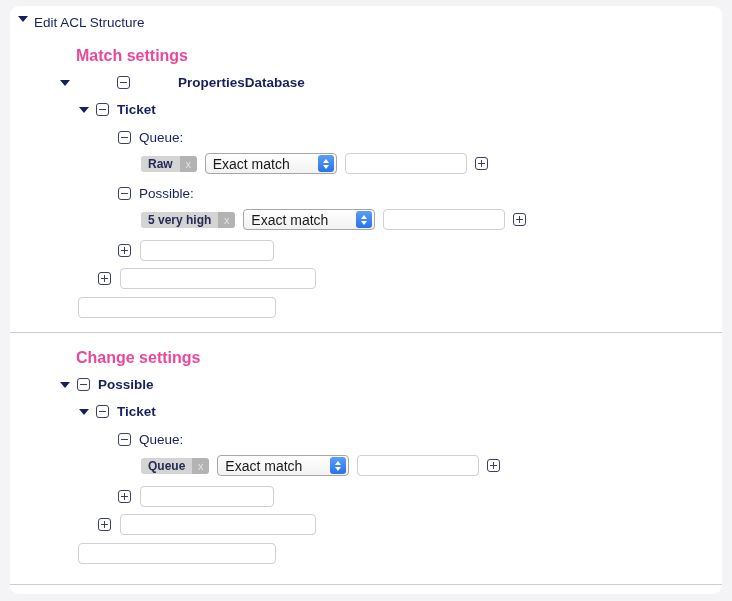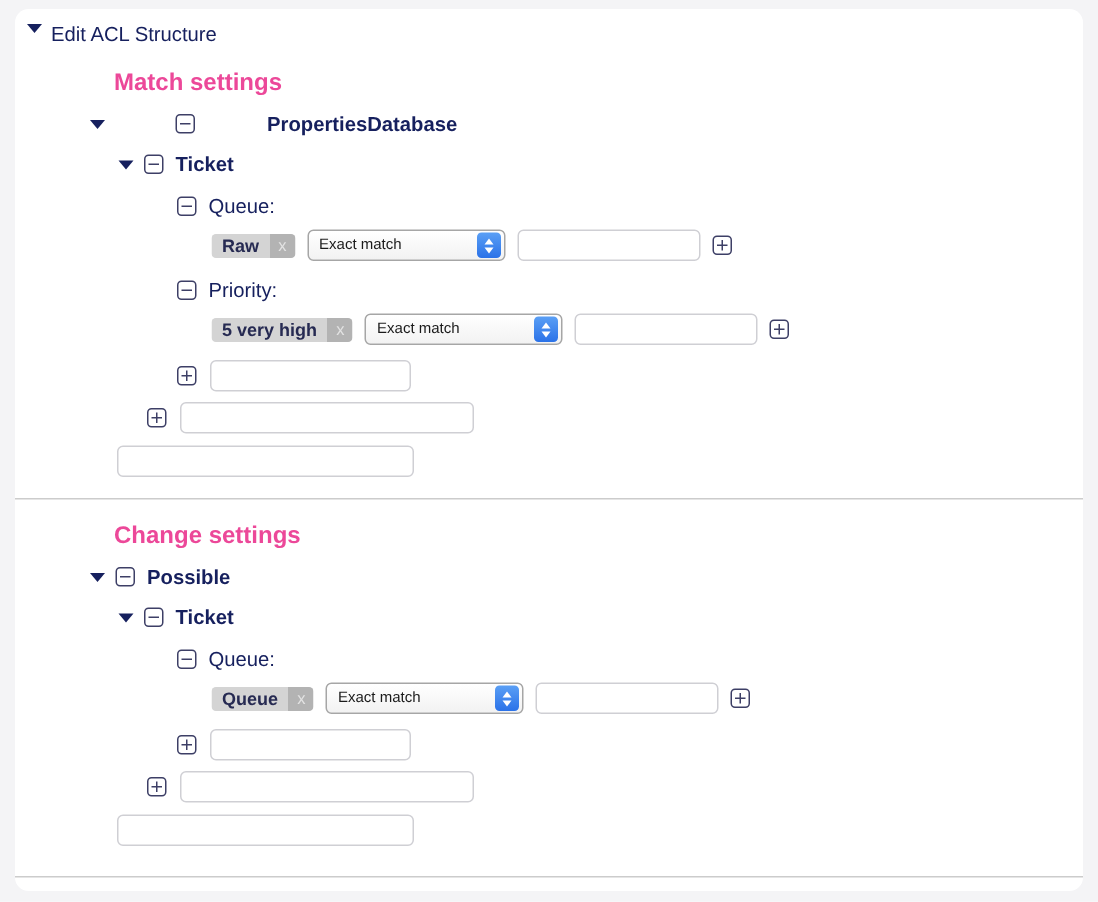--- a/index.html
+++ b/index.html
@@ -139,21 +139,21 @@
   .sel {
     height: 21px;
     border: 1px solid #a6a6a6;
     border-radius: 4px;
     background: linear-gradient(#ffffff, #f2f2f2);
     display: inline-flex;
     align-items: center;
     box-sizing: border-box;
     position: relative;
     flex: none;
-    font-size: 10px;
+    font-size: 14px;
     color: #1a1a1a;
     padding-left: 7px;
     padding-right: 22px;
     text-align: center;
   }
   .sel-arrow {
     position: absolute;
     right: 2px;
     top: 1px;
     bottom: 1px;
@@ -240,21 +240,21 @@
           <i class="up"></i>
           <i class="dn"></i>
         </span>
     </span>
     <span class="tinput" style="width:122px; margin-left:8px;" title=""></span>
     <span class="pm-box plus" style="margin-left:8px;"></span>
   </div>
 
   <div class="row" style="left:108px; top:180px;">
     <span class="pm-box"></span>
-    <span class="leaf-label">Priority:</span>
+    <span class="leaf-label">Possible:</span>
   </div>
 
   <div class="row" style="left:131px; top:203px;">
     <span class="chip">
       <span class="chip-label">5 very high</span>
       <span class="chip-x">x</span>
     </span>
     <span class="sel" style="width:132px; margin-left:8px;">
       <span>Exact match</span>
       <span class="sel-arrow">

